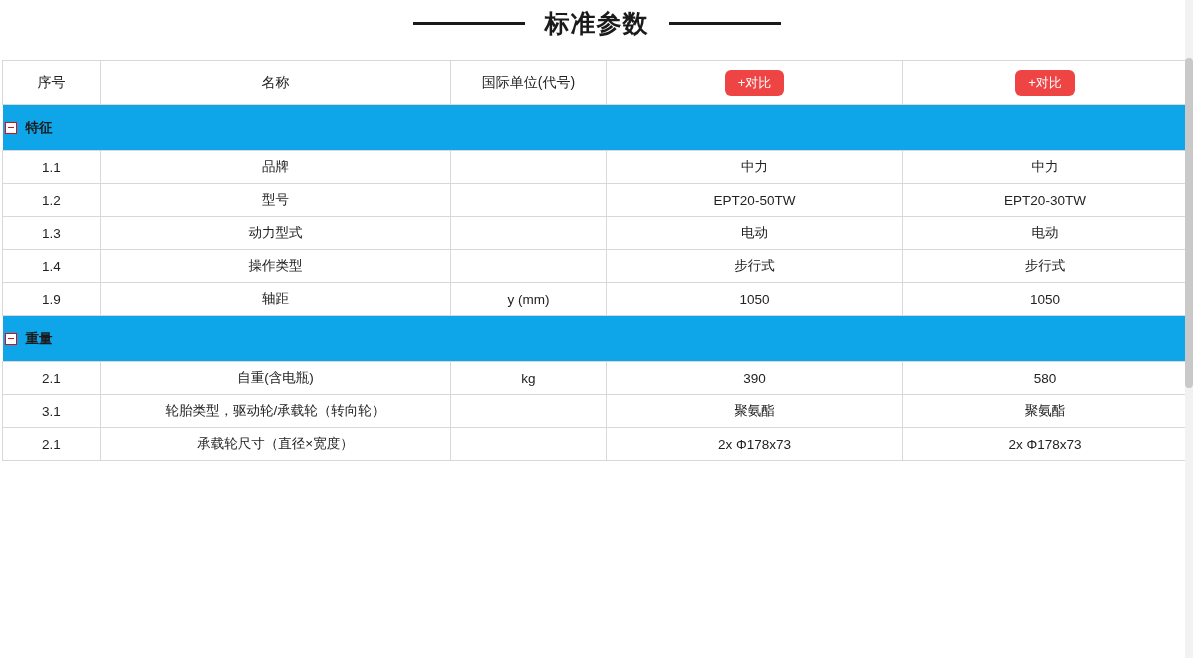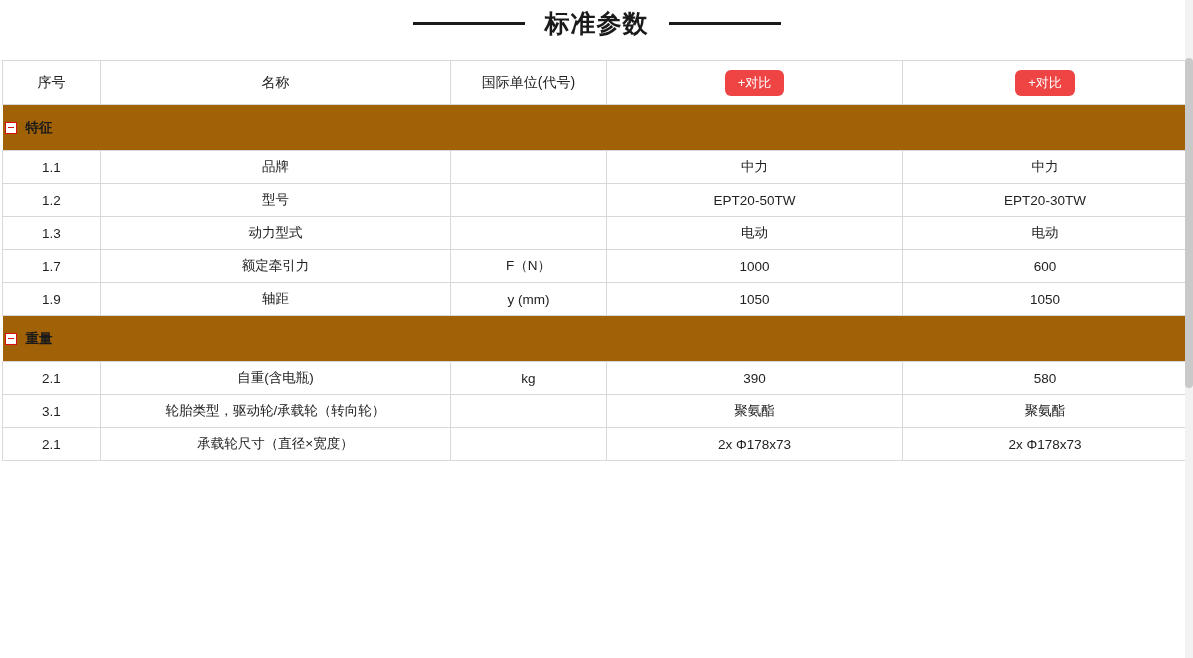--- a/index.html
+++ b/index.html
@@ -76,21 +76,21 @@
     line-height: 1;
     padding: 6px 13px 7px 13px;
     border-radius: 6px;
     cursor: pointer;
     white-space: nowrap;
   }
 
   
   .group-row td {
     border: none;
-    background: #a16207;
+    background: #0ea5e9;
     text-align: center;
     height: 46px;
     padding-left: 2px;
   }
   .group-inner {
     display: flex;
     align-items: center;
     gap: 9px;
   }
   .minus-box {
@@ -193,25 +193,25 @@
         <td>EPT20-30TW</td>
       </tr>
       <tr>
         <td>1.3</td>
         <td>动力型式</td>
         <td></td>
         <td>电动</td>
         <td>电动</td>
       </tr>
       <tr>
-        <td>1.7</td>
-        <td>额定牵引力</td>
-        <td>F（N）</td>
-        <td>1000</td>
-        <td>600</td>
+        <td>1.4</td>
+        <td>操作类型</td>
+        <td></td>
+        <td>步行式</td>
+        <td>步行式</td>
       </tr>
       <tr>
         <td>1.9</td>
         <td>轴距</td>
         <td>y (mm)</td>
         <td>1050</td>
         <td>1050</td>
       </tr>
 
       <tr class="group-row">

